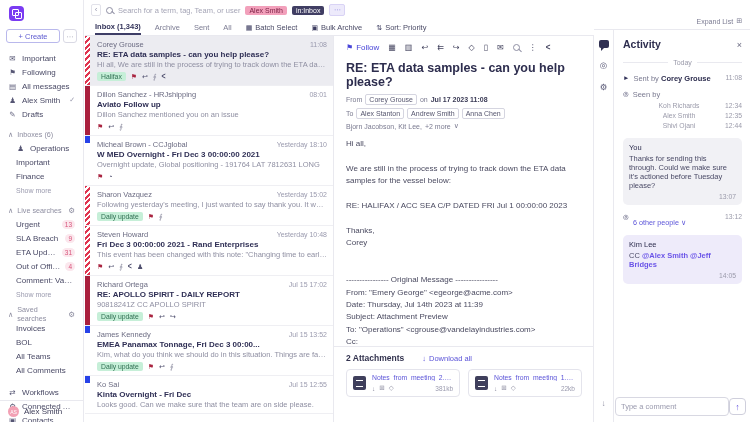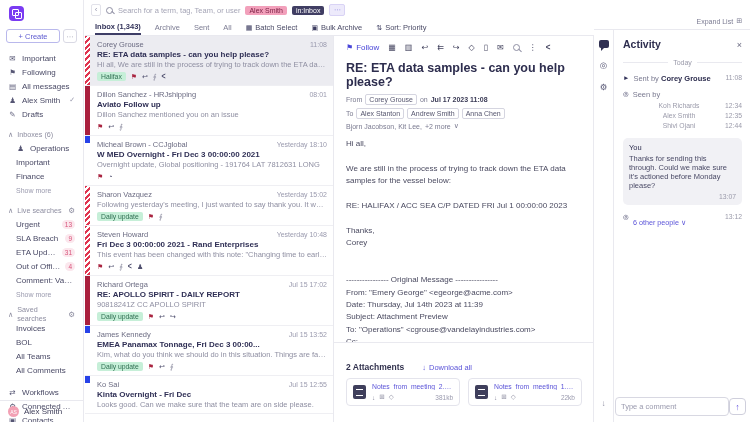--- a/index.html
+++ b/index.html
@@ -73,21 +73,21 @@
   
   .detail{position:absolute;left:334px;top:36px;width:260px;height:386px;border-right:1px solid #e9e9ef;background:#fff}
   .dtb{display:flex;align-items:center;gap:9px;padding:7px 12px 5px}
   .follow{color:#4845d8;font-size:8px;display:flex;gap:3px;align-items:center;cursor:pointer}
   .dico{color:#44445f;font-size:8px;cursor:pointer;line-height:8px}
   .subj{padding:4px 12px 2px;font-size:12.5px;font-weight:600;color:#2d2d4e}
   .meta{padding:3px 12px 0;color:#7a7a90;font-size:7px;display:flex;align-items:center;gap:3px;flex-wrap:wrap}
   .mchip{border:1px solid #d5d5e0;border-radius:2px;padding:0 3px;color:#55556e;line-height:9px}
   .mdate{color:#3a3a55;font-weight:bold}
   .body{padding:8px 12px;font-size:8px;line-height:1.55;color:#4a4a60;white-space:pre-wrap}
-  .attbar{position:absolute;left:0;bottom:8px;width:100%;border-top:1px solid #e9e9ef;padding:19px 12px 8px;background:#fff}
+  .attbar{position:absolute;left:0;bottom:17px;width:100%;border-top:1px solid #e9e9ef;padding:6px 12px 8px;background:#fff}
   .attrow1{display:flex;align-items:center;gap:18px;margin-bottom:6px}
   .attcount{font-size:8.5px;font-weight:600;color:#33334f}
   .dlall{color:#5b54d8;font-size:7.5px;display:flex;gap:3px;align-items:center;cursor:pointer}
   .cards{display:flex;gap:8px}
   .card{width:114px;border:1px solid #e4e4ec;border-radius:4px;padding:4px 6px;display:flex;gap:6px;align-items:flex-start;cursor:pointer}
   .fdoc{width:13px;height:14px;background:#3f3f5c;border-radius:2px;position:relative;flex:none;margin-top:2px}
   .fdoc::after{content:'';position:absolute;left:3px;right:3px;top:4px;height:5px;border-top:1.3px solid #fff;border-bottom:1.3px solid #fff}
   .finfo{flex:1;min-width:0}
   .fname{color:#5b54d8;font-size:6.8px;white-space:nowrap;overflow:hidden;text-overflow:ellipsis}
   .fops{display:flex;align-items:center;gap:4px;color:#8f8fa2;font-size:6.5px;margin-top:3px}
@@ -528,30 +528,35 @@
           <span>12:35</span>
         </div>
       <div class="vrow">
           <span class="vn">Shivi Ojani</span>
           <span>12:44</span>
         </div>
     </div>
 
     <div class="cbubble">
       <div class="cauthor">You</div>
-      <div>Thanks for sending this through. Could we make sure it's actioned before Monday please?</div>
+      <div>Thanks for sending this through. Could we make sure it's actioned before Tuesday please?</div>
       <div class="ctime">13:07</div>
     </div>
 
     <div class="aev" style="margin-bottom:2px">
       <span class="evic">◎</span>
       <span class="etime">13:12</span>
     </div>
     <div class="seenlink"><span>6 other people</span> <span>∨</span></div>
 
+    <div class="cbubble purple">
+      <div class="cauthor">Kim Lee</div>
+      <div><span>CC</span> <span class="mention">@Alex Smith</span> <span class="mention">@Jeff Bridges</span></div>
+      <div class="ctime">14:05</div>
+    </div>
   </div>
 
   <div class="composer">
     <input class="cinput" placeholder="Type a comment" style="">
     <button class="sendbtn">↑</button>
   </div>
 
 </div>
 
 </body></html>

